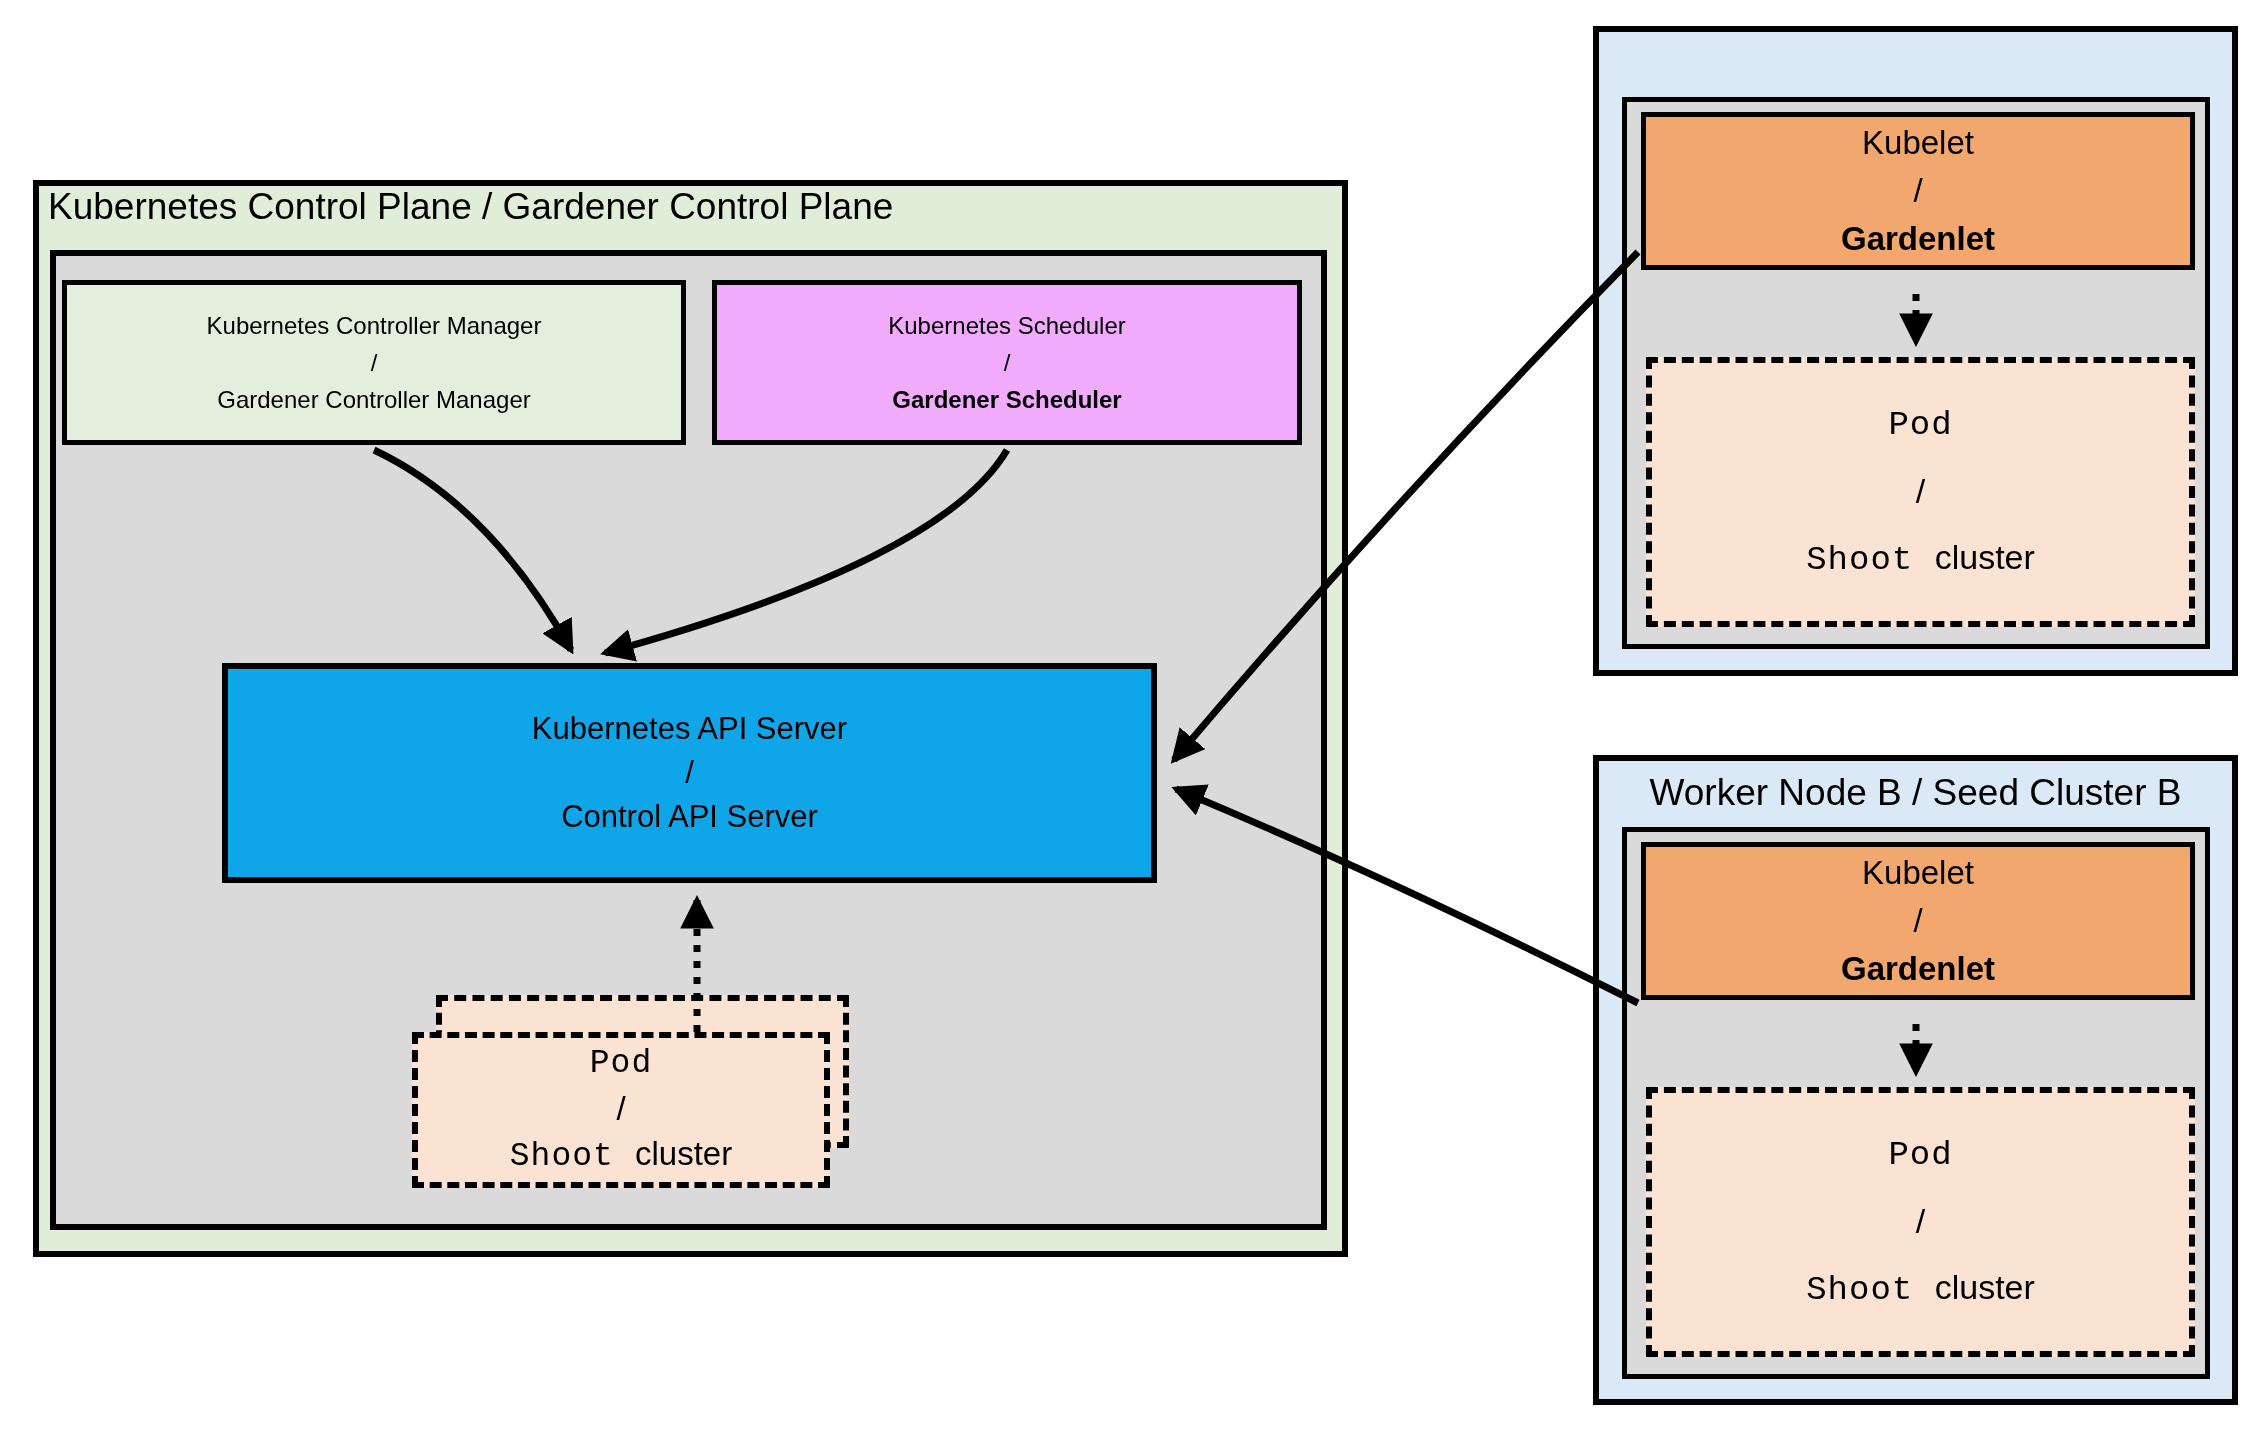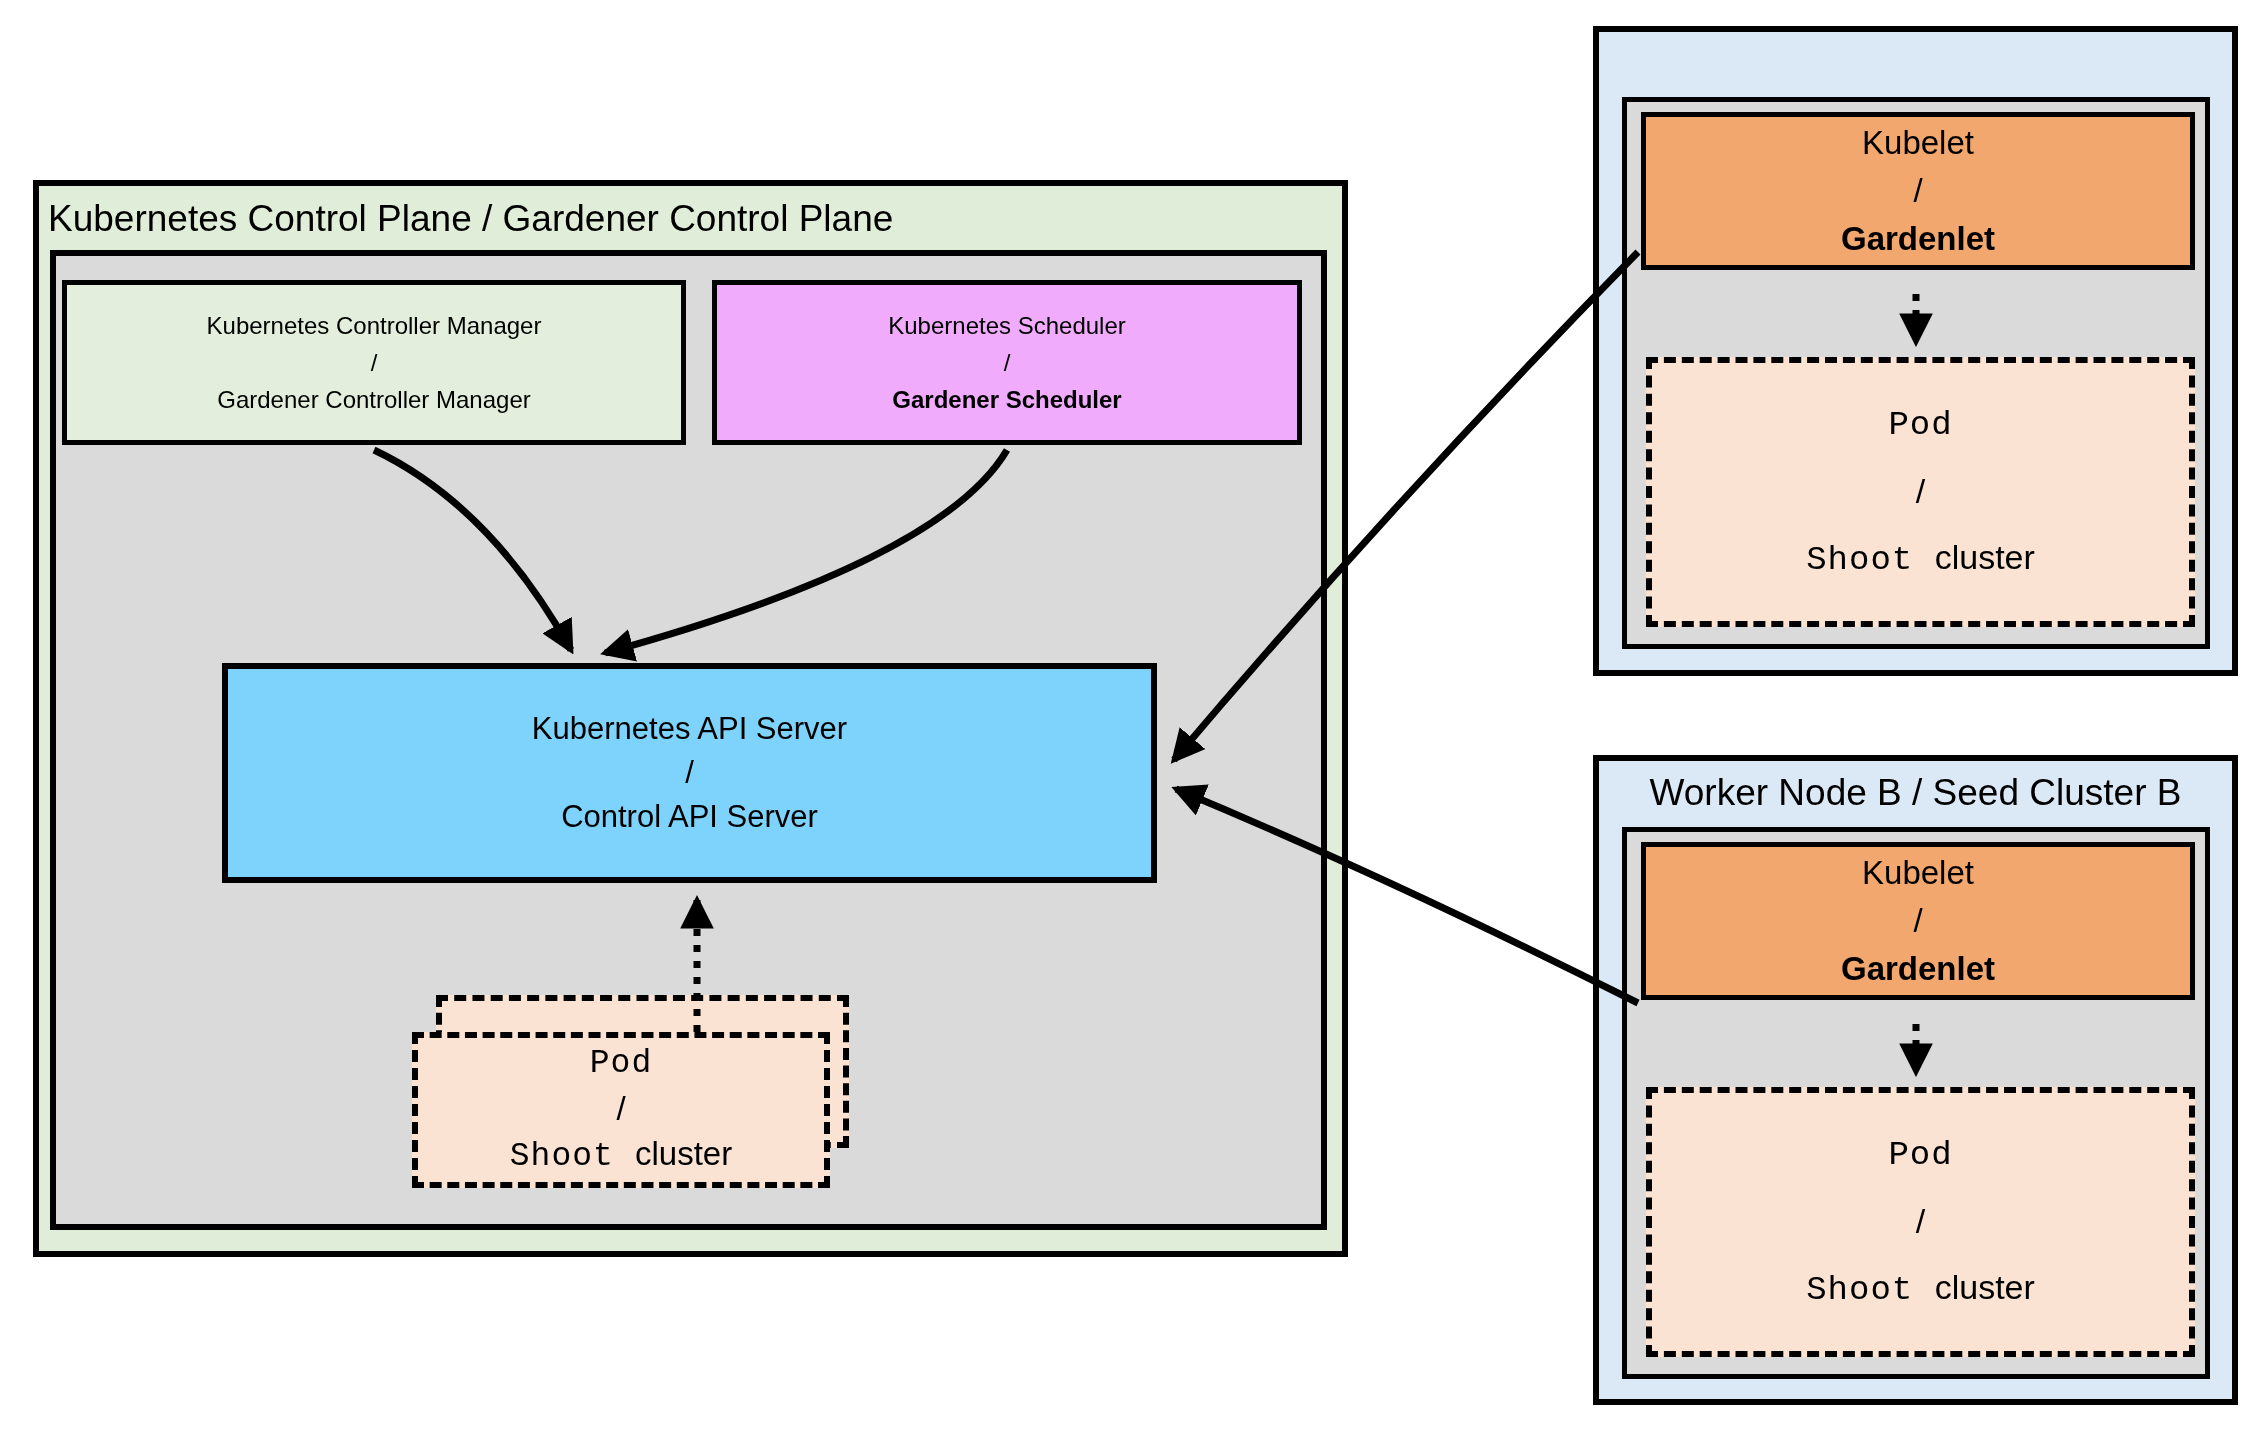--- a/index.html
+++ b/index.html
@@ -22,41 +22,41 @@
   .bold{font-weight:700;}
   .svg-overlay{position:absolute;left:0;top:0;width:2266px;height:1434px;pointer-events:none;}
 </style>
 </head>
 <body>
 
 <div class="canvas">
 
   <div class="box" style="left:33px;top:180px;width:1315px;height:1077px;background:#e0edd8;"></div>
 
-  <div class="abs cp-title" style="left:48px;top:188px;width:1290px;height:62px;">Kubernetes Control Plane / Gardener Control Plane</div>
+  <div class="abs cp-title" style="left:48px;top:176px;width:1290px;height:62px;">Kubernetes Control Plane / Gardener Control Plane</div>
 
   <div class="box" style="left:50px;top:250px;width:1277px;height:980px;background:#dadada;"></div>
 
   <div class="box b5" style="left:62px;top:280px;width:624px;height:165px;background:#e3efdc;">
     <div class="stack lbl30">
       <div>Kubernetes Controller Manager</div>
       <div>/</div>
       <div>Gardener Controller Manager</div>
     </div>
   </div>
 
   <div class="box b5" style="left:712px;top:280px;width:590px;height:165px;background:#f0abfc;">
     <div class="stack lbl30">
       <div>Kubernetes Scheduler</div>
       <div>/</div>
       <div class="bold">Gardener Scheduler</div>
     </div>
   </div>
 
-  <div class="box" style="left:222px;top:663px;width:935px;height:220px;background:#7dd3fc;">
+  <div class="box" style="left:222px;top:663px;width:935px;height:220px;background:#0ea5e9;">
     <div class="stack lbl-api">
       <div>Kubernetes API Server</div>
       <div>/</div>
       <div>Control API Server</div>
     </div>
   </div>
 
   <div class="abs dashed" style="left:436px;top:995px;width:413px;height:153px;background:#fbe3d3;"></div>
 
   <div class="abs dashed" style="left:412px;top:1032px;width:418px;height:156px;background:#fbe3d3;">

